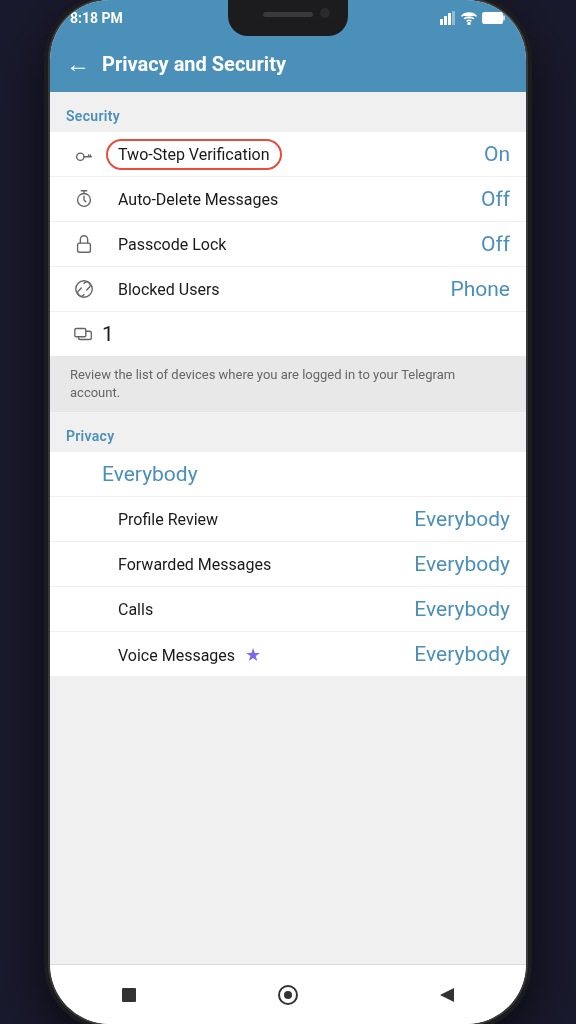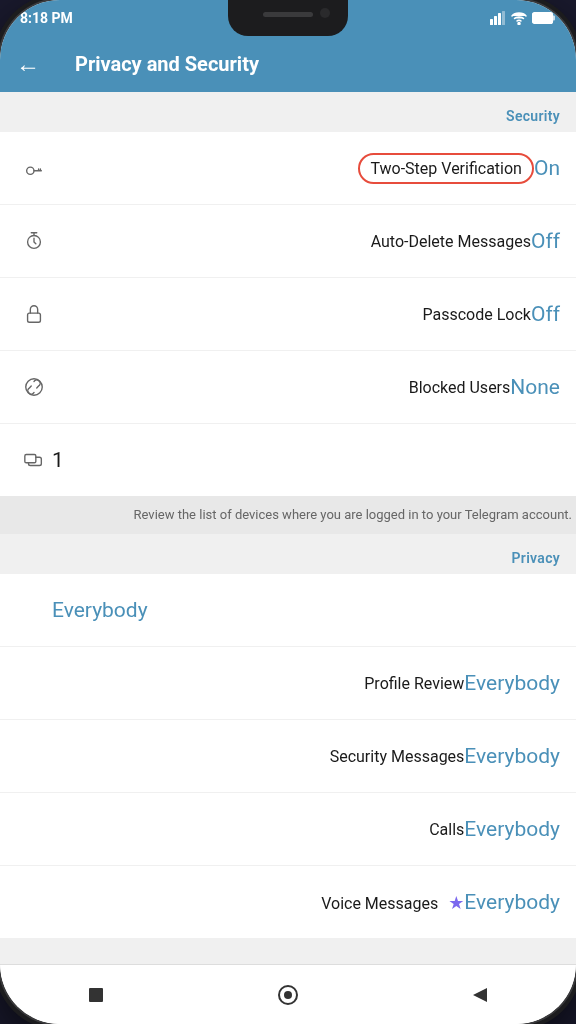--- a/index.html
+++ b/index.html
@@ -7,28 +7,27 @@
     body {
       background: #1a1a2e;
       display: flex;
       justify-content: center;
       align-items: center;
       min-height: 100vh;
       font-family: -apple-system, BlinkMacSystemFont, 'Segoe UI', Roboto, sans-serif;
     }
 
     .phone-frame {
-      width: 576px;
+      width: 476px;
       height: 1024px;
       background: #404040;
       border-radius: 60px;
       position: relative;
       overflow: hidden;
       box-shadow: 0 0 0 2px #3a3a3c, 0 0 0 6px #1c1c1e, 0 20px 60px rgba(0,0,0,0.8);
-      text-align: right;
     }
 
     .phone-screen {
       position: absolute;
       top: 0;
       left: 0;
       right: 0;
       bottom: 0;
       background: #f0f0f0;
       border-radius: 58px;
@@ -111,21 +110,20 @@
       color: white;
       font-size: 24px;
       cursor: pointer;
       line-height: 1;
     }
 
     .header-title {
       color: white;
       font-size: 20px;
       font-weight: 700;
-      margin-left: 23px;
     }
 
     
     .content {
       background: #f0f0f0;
       flex: 1;
       overflow-y: auto;
       height: calc(1024px - 36px - 56px - 60px);
     }
 
@@ -139,21 +137,21 @@
     }
 
     .settings-group {
       background: white;
       margin: 0;
     }
 
     .settings-item {
       display: flex;
       align-items: center;
-      padding: 18px 16px;
+      padding: 4px 16px;
       border-bottom: 1px solid #f0f0f0;
       cursor: pointer;
       background: white;
     }
 
     .settings-item:last-child {
       border-bottom: none;
     }
 
     .item-icon {
@@ -164,21 +162,21 @@
       justify-content: center;
       flex-shrink: 0;
       color: #666;
       font-size: 20px;
     }
 
     .item-label {
       flex: 1;
       font-size: 16px;
       color: #1a1a1a;
-      margin-left: 9px;
+      margin-left: 16px;
     }
 
     .item-value {
       font-size: 21px;
       color: #4a90b8;
     }
 
     .item-value.none {
       color: #4a90b8;
     }
@@ -201,21 +199,21 @@
       display: inline-block;
       padding: 4px 10px;
       border: 2px solid #e74c3c;
       border-radius: 20px;
       font-size: 16px;
       color: #1a1a1a;
     }
 
     .hint-box {
       background: #e8e8e8;
-      padding: 10px 4px;
+      padding: 10px 20px;
       font-size: 13px;
       color: #666;
       line-height: 1.4;
     }
 
     .star-icon {
       color: #7b68ee;
       font-size: 18px;
       margin-left: 6px;
     }
@@ -345,21 +343,21 @@
 
           <div class="settings-item">
             <div class="item-icon">
               <svg class="icon-svg" viewBox="0 0 24 24">
                 <path d="M9 11l-1 1-1 1-1 1c-1 1-1 3 0 4l1 1c1 1 3 1 4 0l1-1"></path>
                 <path d="M15 13l1-1 1-1 1-1c1-1 1-3 0-4l-1-1c-1-1-3-1-4 0l-1 1"></path>
                 <circle cx="12" cy="12" r="9"></circle>
               </svg>
             </div>
             <span class="item-label">Blocked Users</span>
-            <span class="item-value none">None</span>
+            <span class="item-value none">Phone</span>
           </div>
 
           <div class="settings-item">
             <div class="item-icon">
               <svg class="icon-svg" viewBox="0 0 24 24">
                 <rect x="2" y="6" width="12" height="9" rx="1.5"></rect>
                 <path d="M14 9h4a2 2 0 012 2v5a2 2 0 01-2 2H8a2 2 0 01-2-2v-1"></path>
               </svg>
             </div>
             <span class="item-value number">1</span>
@@ -379,21 +377,21 @@
           </div>
 
           <div class="settings-item">
             <div class="item-icon"></div>
             <span class="item-label">Profile Review</span>
             <span class="item-value">Everybody</span>
           </div>
 
           <div class="settings-item">
             <div class="item-icon"></div>
-            <span class="item-label">Security Messages</span>
+            <span class="item-label">Forwarded Messages</span>
             <span class="item-value">Everybody</span>
           </div>
 
           <div class="settings-item">
             <div class="item-icon"></div>
             <span class="item-label">Calls</span>
             <span class="item-value">Everybody</span>
           </div>
 
           <div class="settings-item">

